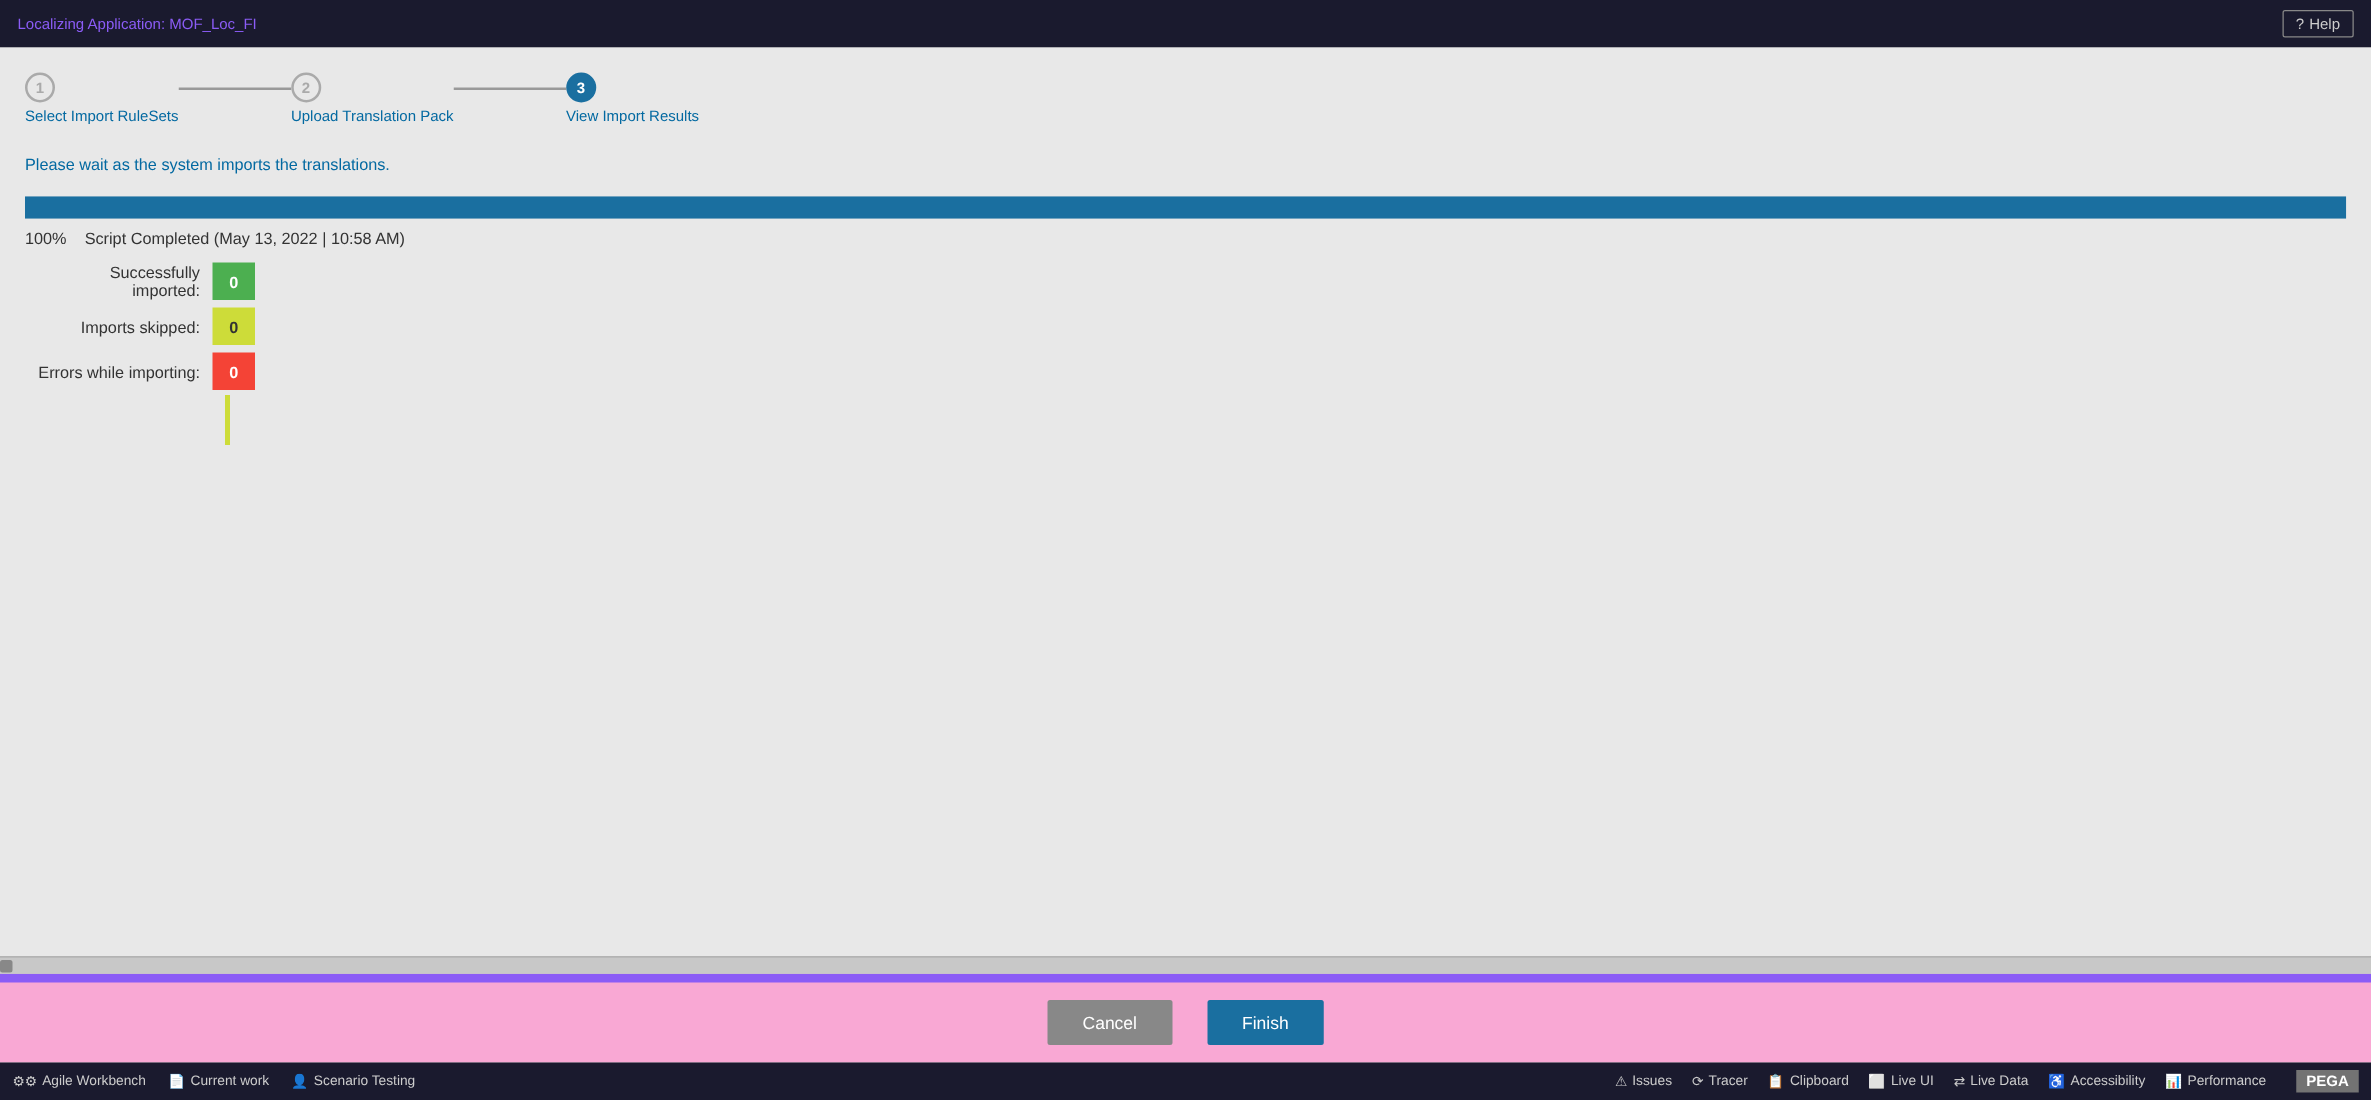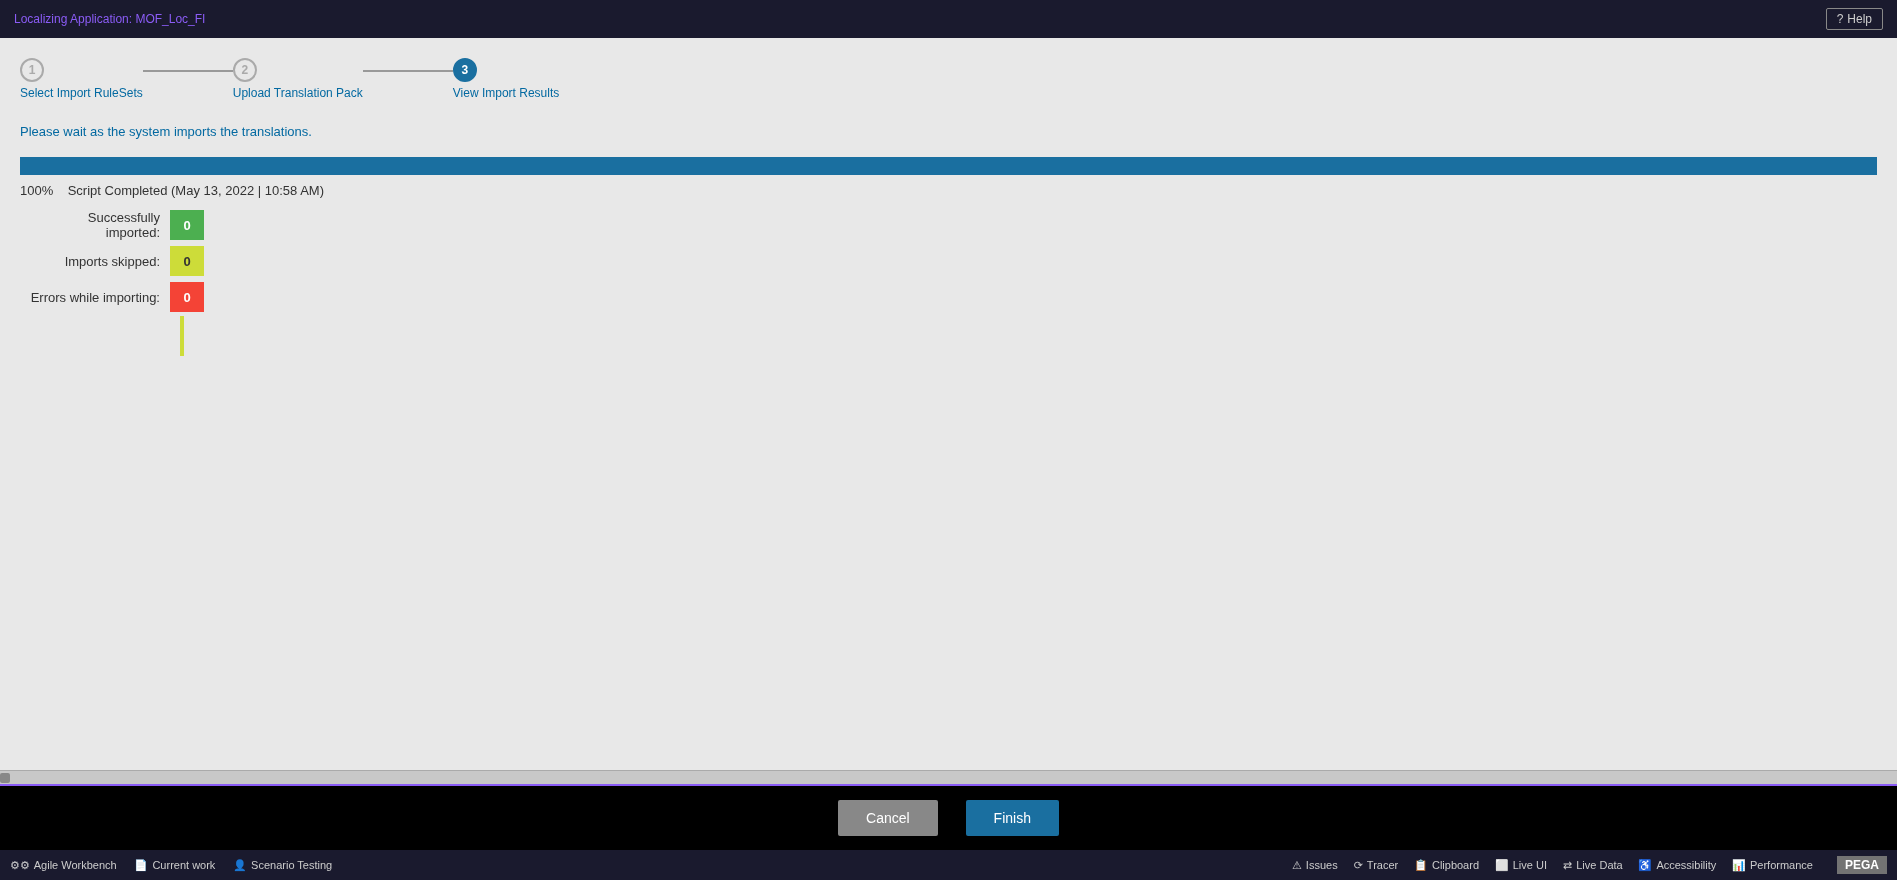--- a/index.html
+++ b/index.html
@@ -133,26 +133,26 @@
       left: 0;
       top: 2px;
       width: 10px;
       height: 10px;
       background: #888;
       border-radius: 2px;
     }
 
     
     .button-bar {
-      background: #000000;
+      background: #f9a8d4;
       padding: 14px;
       display: flex;
       justify-content: center;
       gap: 28px;
-      border-top: 2px solid #8b5cf6;
+      border-top: 7px solid #8b5cf6;
     }
     .btn-cancel {
       background: #888;
       color: #fff;
       border: none;
       padding: 10px 28px;
       font-size: 14px;
       cursor: pointer;
       border-radius: 2px;
     }

